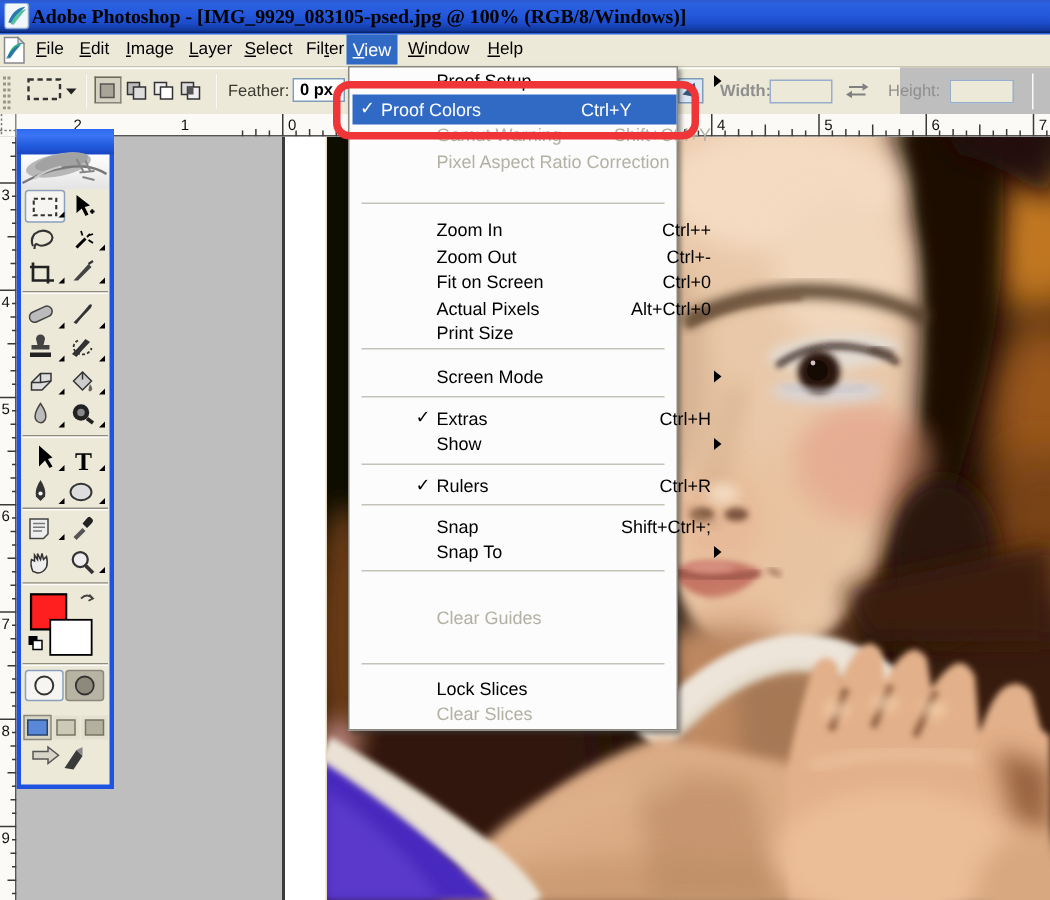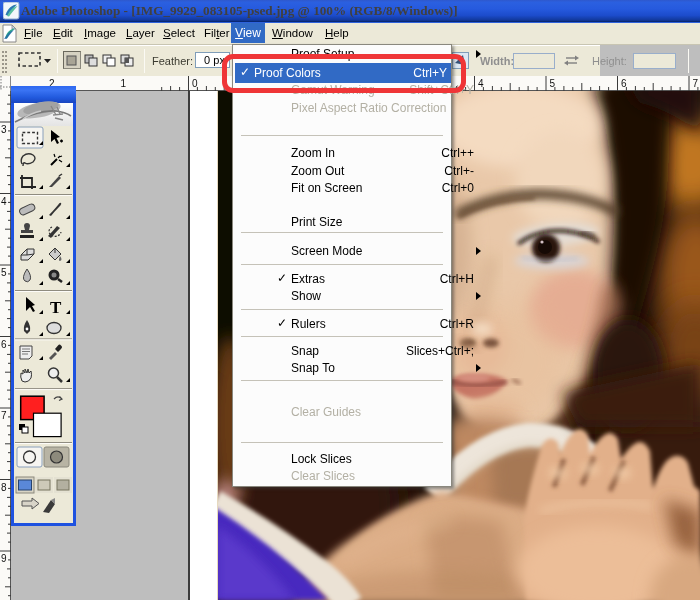--- a/index.html
+++ b/index.html
@@ -4,32 +4,32 @@
 <style>
   * { margin:0; padding:0; box-sizing:border-box; }
   html,body { width:700px; height:600px; overflow:hidden; font-family:"Liberation Sans", sans-serif; }
   #stage { position:relative; width:700px; height:600px; background:#BEBEBE; }
   .abs { position:absolute; }
 
   
   #titlebar { left:0; top:0; width:700px; height:22px;
     background:linear-gradient(180deg,#2e58cc 0%,#2b60e0 10%,#265ade 40%,#1c4ccc 70%,#11389a 92%,#0a2b7c 97%,#062058 100%);
   }
-  #titletext { left:21px; top:2px; width:660px; height:30px; color:#404040;
+  #titletext { left:21px; top:2px; width:660px; height:30px; color:#000000;
     font-family:"Liberation Serif", serif; font-weight:bold; font-size:13.2px; line-height:18px; white-space:nowrap; }
 
   
   #menubar { left:0; top:22px; width:700px; height:23px; background:#ece9d8; border-bottom:1px solid #c8c5b2; border-top:1px solid #2e62dc; }
   .mitem { position:absolute; top:25px; height:17px; line-height:17px; font-size:11.5px; color:#000; }
   .mitem u { text-decoration:underline; }
   #viewbtn { position:absolute; left:231px; top:23px; width:34px; height:20px; background:#316ac5; color:#fff;
     text-align:center; line-height:20px; font-size:12px; }
 
   
-  #optbar { left:0; top:45px; width:600px; height:31px; background:#ece9d8; border-top:1px solid #ffffff;text-align:center; }
+  #optbar { left:0; top:45px; width:600px; height:31px; background:#ece9d8; border-top:1px solid #ffffff; }
   .vsep { position:absolute; width:1px; background:#b9b6a6; border-right:1px solid #fbfaf4; }
   .graylab { position:absolute; font-size:11px; color:#8f8f8f; }
   .field { position:absolute; border:1px solid #99aecb; background:#ece9d8; }
 
   
   #hruler { left:0; top:76px; width:700px; height:15px; background:#fbfaf7; border-bottom:1px solid #555; }
   #vruler { left:0; top:91px; width:11px; height:509px; background:#fbfaf7; border-right:1px solid #555; }
   #rcorner { left:0; top:76px; width:11px; height:15px; background:#fbfaf7; border-right:1px solid #888; }
 
   
@@ -38,21 +38,21 @@
   .mi { position:absolute; left:1px; width:216px; height:18px;margin-left:38px; }
   .mi .lab { position:absolute; left:19px; top:2px; }
   .mi .sc { position:absolute; right:14px; top:2px; }
   .mi .chk { position:absolute; left:5px; top:1px; font-size:12px; }
   .mi .sub { position:absolute; right:7px; top:5px; width:0; height:0;
     border-top:4px solid transparent; border-bottom:4px solid transparent; border-left:5px solid #000; }
   .mi.dis { color:#b3b0a4; }
   .msep { position:absolute; left:8px; width:202px; height:1px; background:#c5c2b8; }
   #hirow { position:absolute; left:2px; top:18px; width:216px; height:20px; background:#316ac5; color:#fff; }
   #hirow .lab { position:absolute; left:19px; top:3px; }
-  #hirow .sc { position:absolute; right:4px; top:3px; }
+  #hirow .sc { position:absolute; right:30px; top:3px; }
   #hirow .chk { position:absolute; left:5px; top:2px; }
 
   
   #redrect { left:222px; top:54px; width:244px; height:39px; border:5px solid #ef3537; border-radius:11px; z-index:60; }
 </style>
 </head>
 <body>
 <div id="stage">
 
   <div class="abs" id="photo" style="left:190px; top:91px; width:510px; height:509px;">
@@ -236,21 +236,21 @@
         <rect x="5" y="4" width="8" height="8" fill="#fff" stroke="#333"></rect>
     </svg>
     <div class="abs" style="left:118px;top:5px;width:18px;height:18px;"></div>
     <svg class="abs" style="left:120px;top:8px" width="14" height="13" viewBox="0 0 14 13">
       <rect x="1" y="1" width="8" height="8" fill="#ddd" stroke="#333"></rect>
         <rect x="5" y="4" width="8" height="8" fill="#eee" stroke="#333"></rect>
         <rect x="5" y="4" width="4" height="5" fill="#555"></rect>
     </svg>
     <div class="vsep" style="left:144px; top:3px; height:24px;"></div>
     <div class="abs" style="left:152px;top:9px;font-size:11px;color:#3a3a30;">Feather:</div>
-    <div class="abs" style="left:195px;top:6px;width:35px;height:16px;background:#fff;border:1px solid #7f9db9;font-size:11px;line-height:14px;padding-left:4px;color:#000;">0 px</div>
+    <div class="abs" style="left:195px;top:6px;width:35px;height:16px;background:#fff;border:1px solid #7f9db9;font-size:11px;line-height:14px;padding-left:4px;color:#000;font-weight:bold;">0 px</div>
 
     <div class="abs" style="left:452px;top:6px;width:17px;height:17px;background:#dce8f4;border:1px solid #7f9db9;"></div>
     <svg class="abs" style="left:454px;top:8px" width="13" height="13" viewBox="0 0 13 13">
         <path d="M1,9 L9,1 L11,11 Z" fill="#35547a"></path>
       </svg>
     <div class="graylab" style="left:480px;top:9px;font-weight:bold;">Width:</div>
     <div class="field" style="left:513px;top:7px;width:42px;height:16px;"></div>
     <svg class="abs" style="left:563px;top:9px" width="17" height="11" viewBox="0 0 17 11">
       <g stroke="#808080" stroke-width="1.4" fill="none">
         <path d="M3,3 h11"></path>
@@ -490,20 +490,24 @@
         <span class="sc">Ctrl++</span>
       </div>
     <div class="mi" style="top:117px">
         <span class="lab">Zoom Out</span>
         <span class="sc">Ctrl+-</span>
       </div>
     <div class="mi" style="top:134px">
         <span class="lab">Fit on Screen</span>
         <span class="sc">Ctrl+0</span>
       </div>
+    <div class="mi" style="top:152px">
+        <span class="lab">Actual Pixels</span>
+        <span class="sc">Alt+Ctrl+0</span>
+      </div>
     <div class="mi" style="top:197px">
         <span class="lab">Screen Mode</span>
         <span class="sub"></span>
       </div>
     <div class="mi" style="top:168px">
         <span class="lab">Print Size</span>
       </div>
     <div class="mi" style="top:225px">
         <span class="chk">✓</span>
         <span class="lab">Extras</span>
@@ -513,21 +517,21 @@
         <span class="lab">Show</span>
         <span class="sub"></span>
       </div>
     <div class="mi" style="top:270px">
         <span class="chk">✓</span>
         <span class="lab">Rulers</span>
         <span class="sc">Ctrl+R</span>
       </div>
     <div class="mi" style="top:297px">
         <span class="lab">Snap</span>
-        <span class="sc">Slices+Ctrl+;</span>
+        <span class="sc">Shift+Ctrl+;</span>
       </div>
     <div class="mi" style="top:314px">
         <span class="lab">Snap To</span>
         <span class="sub"></span>
       </div>
     <div class="mi dis" style="top:358px">
         <span class="lab">Clear Guides</span>
       </div>
     <div class="mi" style="top:405px">
         <span class="lab">Lock Slices</span>

